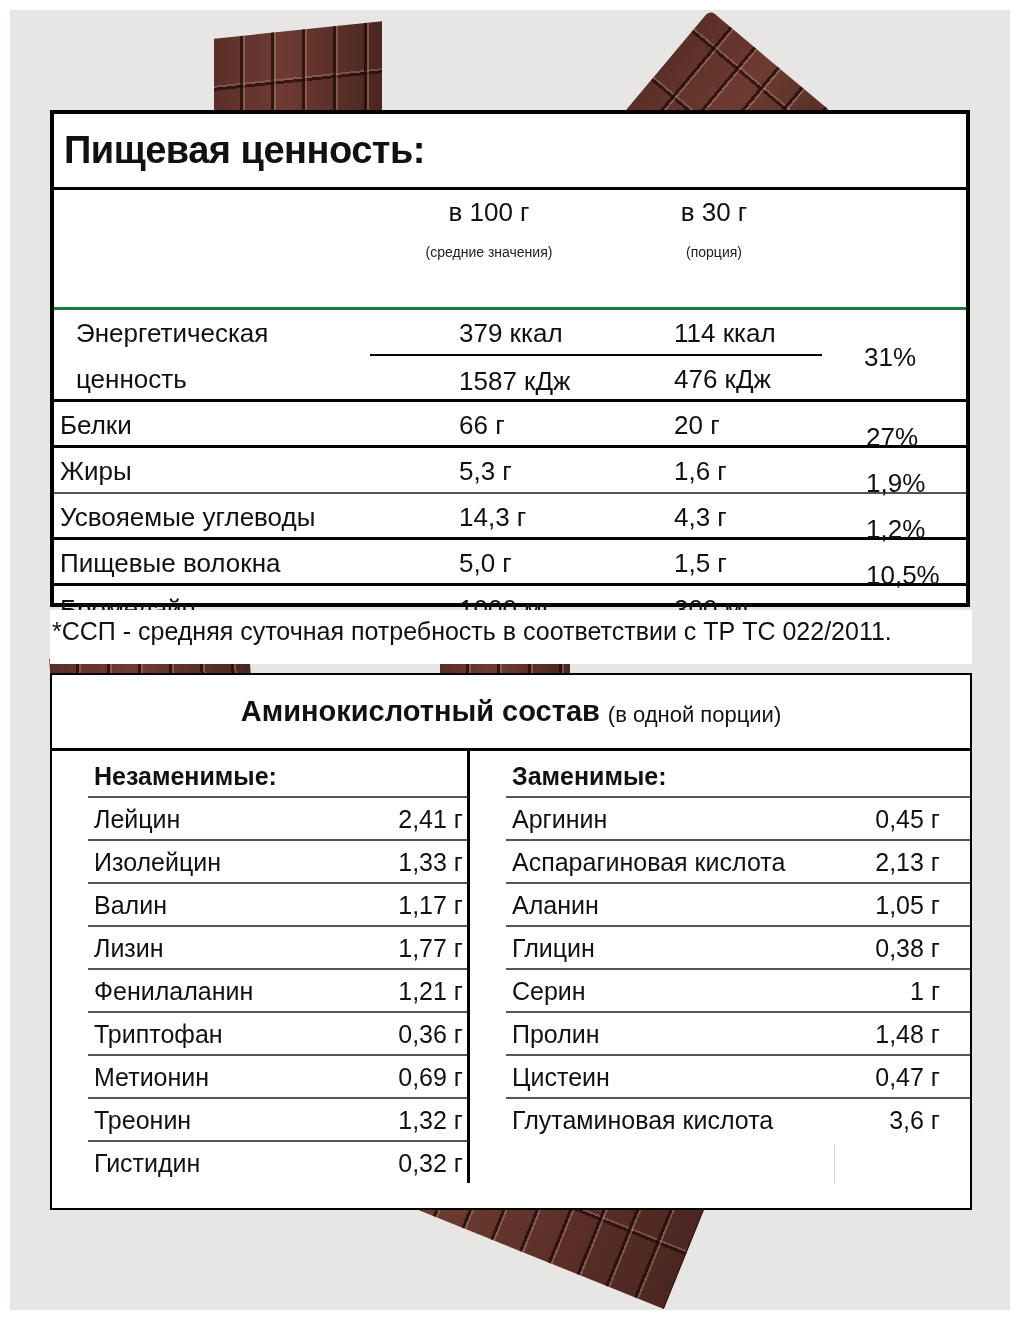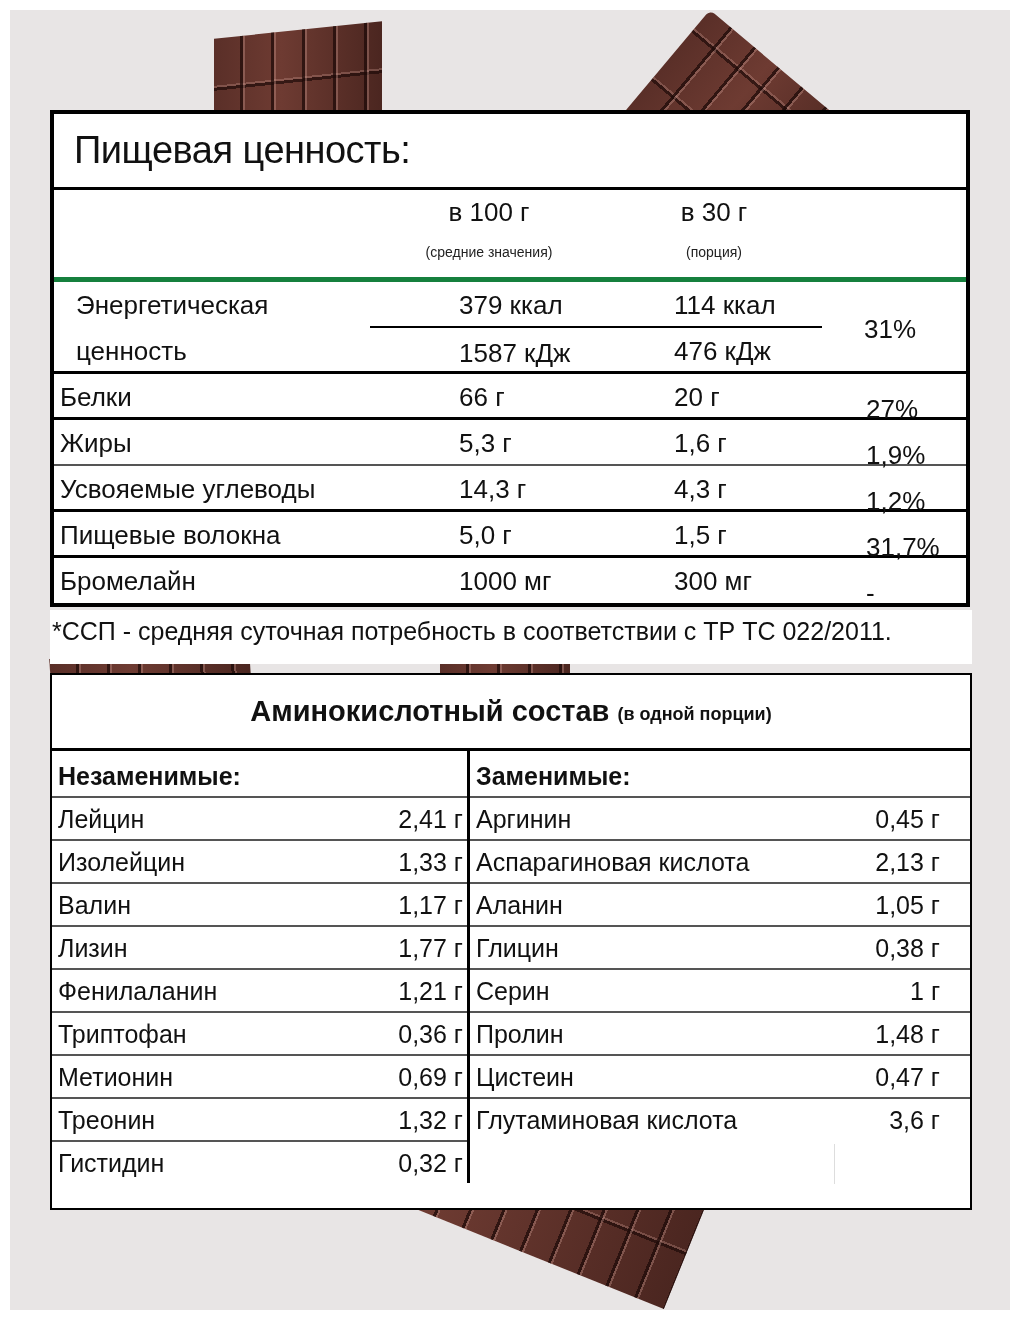--- a/index.html
+++ b/index.html
@@ -14,22 +14,22 @@
       repeating-linear-gradient(90deg, transparent 0 26px, rgba(30,10,8,.75) 26px 29px, rgba(210,160,150,.35) 29px 31px),
       repeating-linear-gradient(0deg, transparent 0 58px, rgba(30,10,8,.7) 58px 61px, rgba(210,160,150,.3) 61px 63px); }
   .choc1 { left: 204px; top: 20px; width: 168px; height: 110px; transform: skewY(-6deg); }
   .choc2 { left: 700px; top: 0px; width: 200px; height: 150px; transform: rotate(40deg); transform-origin: top left; border-radius: 6px; }
   .choc3 { left: 40px; top: 642px; width: 200px; height: 30px; transform: rotate(-4deg); }
   .choc4 { left: 430px; top: 640px; width: 130px; height: 36px; }
   .choc5 { left: 280px; top: 1160px; width: 430px; height: 150px; transform: rotate(22deg); transform-origin: top right; }
 
   
   .nut { position: absolute; left: 50px; top: 110px; width: 920px; height: 497px; background: #fff; border: 4px solid #000; }
-  .nut-title { height: 76px; border-bottom: 3px solid #000; padding-left: 20px; display: flex; align-items: center; font-size: 38px; font-weight: normal; letter-spacing: -0.5px; }
-  .nut-head { position: relative; height: 92px; border-bottom: 5px solid #15803d; }
+  .nut-title { height: 76px; border-bottom: 3px solid #000; padding-left: 10px; display: flex; align-items: center; font-size: 38px; font-weight: bold; letter-spacing: -0.5px; }
+  .nut-head { position: relative; height: 120px; border-bottom: 3px solid #15803d; }
   .nh { position: absolute; text-align: center; }
   .nh .main { font-size: 26px; line-height: 40px; }
   .nh .sub { font-size: 14px; line-height: 40px; color: #222; }
   .nh-100 { left: 320px; width: 230px; top: 2px; }
   .nh-30 { left: 590px; width: 140px; top: 2px; }
   .nh-pct { left: 785px; width: 120px; top: 2px; }
   .nh-pct .main, .nh-pct .sub { font-size: 27px; color: #111; }
 
   .energy { position: relative; height: 92px; border-bottom: 3px solid #000; font-size: 26px; }
   .energy .lbl { position: absolute; left: 22px; line-height: 46px; }
@@ -45,23 +45,23 @@
   .nrow.thick { border-bottom: 3px solid #000; }
   .nrow span { position: absolute; top: 0; }
   .nrow .c1 { left: 6px; } .nrow .c2 { left: 405px; } .nrow .c3 { left: 620px; } .nrow .c4 { left: 812px; margin-top: 12px; }
 
   .footnote { position: absolute; left: 50px; top: 610px; width: 922px; height: 54px; background: #fff; font-size: 25px; line-height: 42px; padding-left: 2px; white-space: nowrap; overflow: hidden; }
 
   
   .amino { position: absolute; left: 50px; top: 673px; width: 922px; height: 537px; background: #fff; border: 2px solid #000; }
   .amino-title { height: 76px; border-bottom: 3px solid #000; display: flex; align-items: center; justify-content: center; }
   .amino-title .big { font-size: 29px; font-weight: bold; }
-  .amino-title .small { font-size: 18px; margin-left: 8px; margin-top: 6px; font-weight: bold; }
+  .amino-title .small { font-size: 22px; margin-left: 8px; margin-top: 6px; }
   .amino-cols { display: flex; height: 432px; }
-  .acol { position: relative; }
+  .acol { position: relative; padding-left: 36px; }
   .acol.left { width: 418px; border-right: 3px solid #000; }
   .acol.right { flex: 1; }
   .ahead { height: 47px; border-bottom: 2px solid #555; font-size: 25px; font-weight: bold; line-height: 50px; padding-left: 6px; }
   .arow { position: relative; height: 43px; border-bottom: 2px solid #555; font-size: 25px; line-height: 43px; }
   .arow .n { position: absolute; left: 6px; }
   .acol.left .arow .v { position: absolute; right: 4px; }
   .acol.right .arow .v { position: absolute; right: 30px; }
   .acol.left .arow:last-child { border-bottom: none; }
   .acol.right .arow.last { border-bottom: none; }
   .acol.right .faint { position: absolute; left: 364px; top: 393px; width: 1px; height: 40px; background: #ddd; }
@@ -114,21 +114,21 @@
   <div class="nrow thick">
     <span class="c1">Усвояемые углеводы</span>
     <span class="c2">14,3 г</span>
     <span class="c3">4,3 г</span>
     <span class="c4">1,2%</span>
   </div>
   <div class="nrow thick">
     <span class="c1">Пищевые волокна</span>
     <span class="c2">5,0 г</span>
     <span class="c3">1,5 г</span>
-    <span class="c4">31,7%</span>
+    <span class="c4">10,5%</span>
   </div>
   <div class="nrow">
     <span class="c1">Бромелайн</span>
     <span class="c2">1000 мг</span>
     <span class="c3">300 мг</span>
     <span class="c4">-</span>
   </div>
 </div>
 
 <div class="footnote">*ССП - средняя суточная потребность в соответствии с ТР ТС 022/2011.</div>

